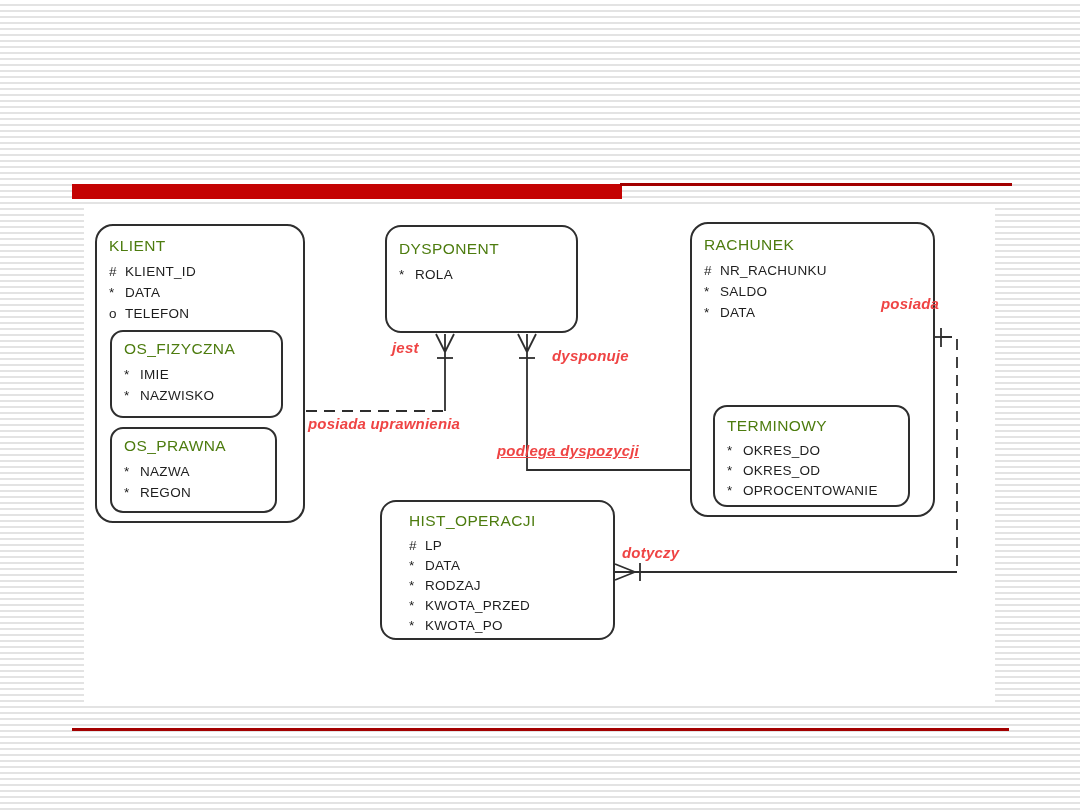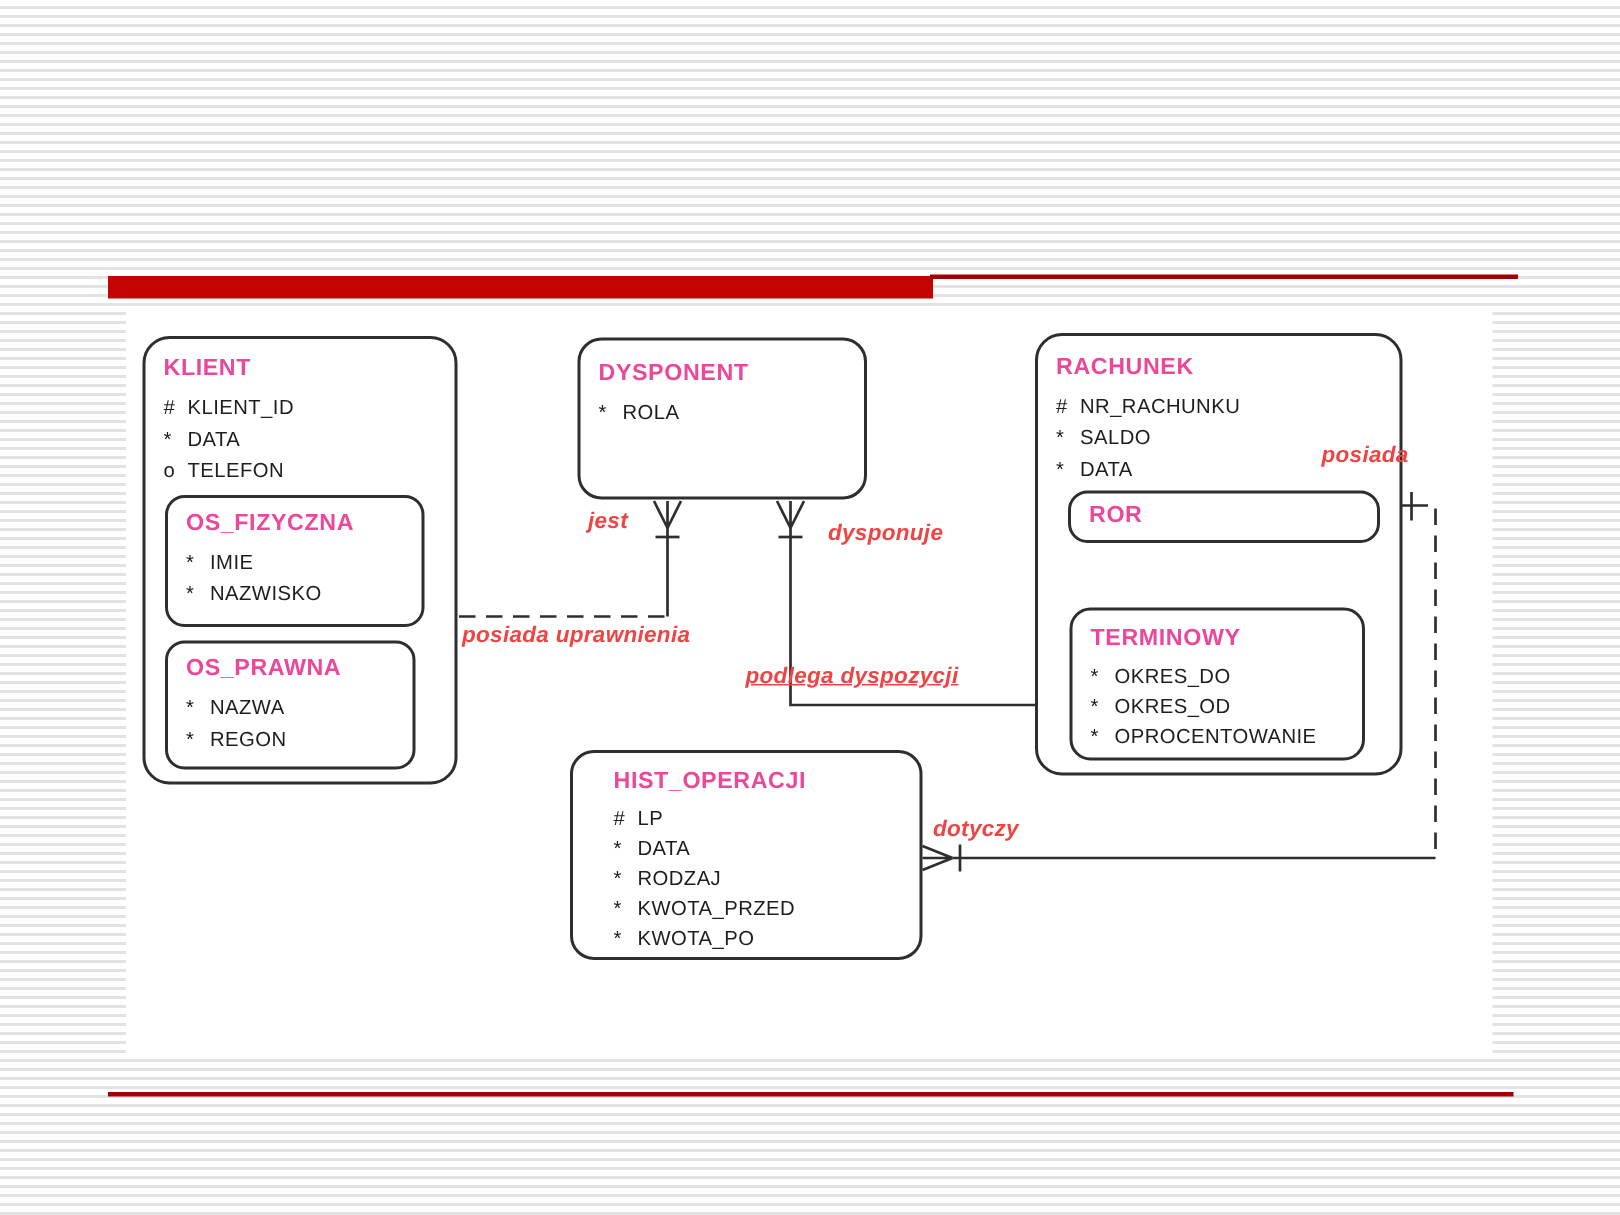--- a/index.html
+++ b/index.html
@@ -19,21 +19,21 @@
 
   
   .panel{left:84px;top:208px;width:911px;height:497px;background:#ffffff;}
 
   
   .box{
     position:absolute;background:#ffffff;border:2px solid #2e2e2e;
     border-radius:15px;box-sizing:border-box;padding:11px 4px 0 12px;
   }
   .etitle{
-    font-size:15.5px;font-weight:bold;color:#ec4899;
+    font-size:15.5px;font-weight:normal;color:#4d7c0f;
     letter-spacing:0.4px;margin-bottom:6px;white-space:nowrap;
   }
   .attr{
     display:flex;font-size:13.5px;line-height:21px;color:#1e1e1e;
     letter-spacing:0.3px;white-space:nowrap;
   }
   .attr .pf{flex:0 0 16px;}
 
   
   .rlabel{
@@ -131,23 +131,20 @@
     <div class="attr">
         <span class="pf">*</span>
         <span>SALDO</span>
       </div>
     <div class="attr">
         <span class="pf">*</span>
         <span>DATA</span>
       </div>
   </div>
 
-  <div class="box" style="left:628px;top:119px;width:208px;height:35px;border-radius:13px;padding-top:6px;">
-    <div class="etitle">ROR</div>
-  </div>
 
   <div class="box" style="left:629px;top:197px;width:197px;height:102px;border-radius:14px;padding-top:10px;">
     <div class="etitle">TERMINOWY</div>
     <div class="attr" style="line-height:20px;">
         <span class="pf">*</span>
         <span>OKRES_DO</span>
       </div>
     <div class="attr" style="line-height:20px;">
         <span class="pf">*</span>
         <span>OKRES_OD</span>

